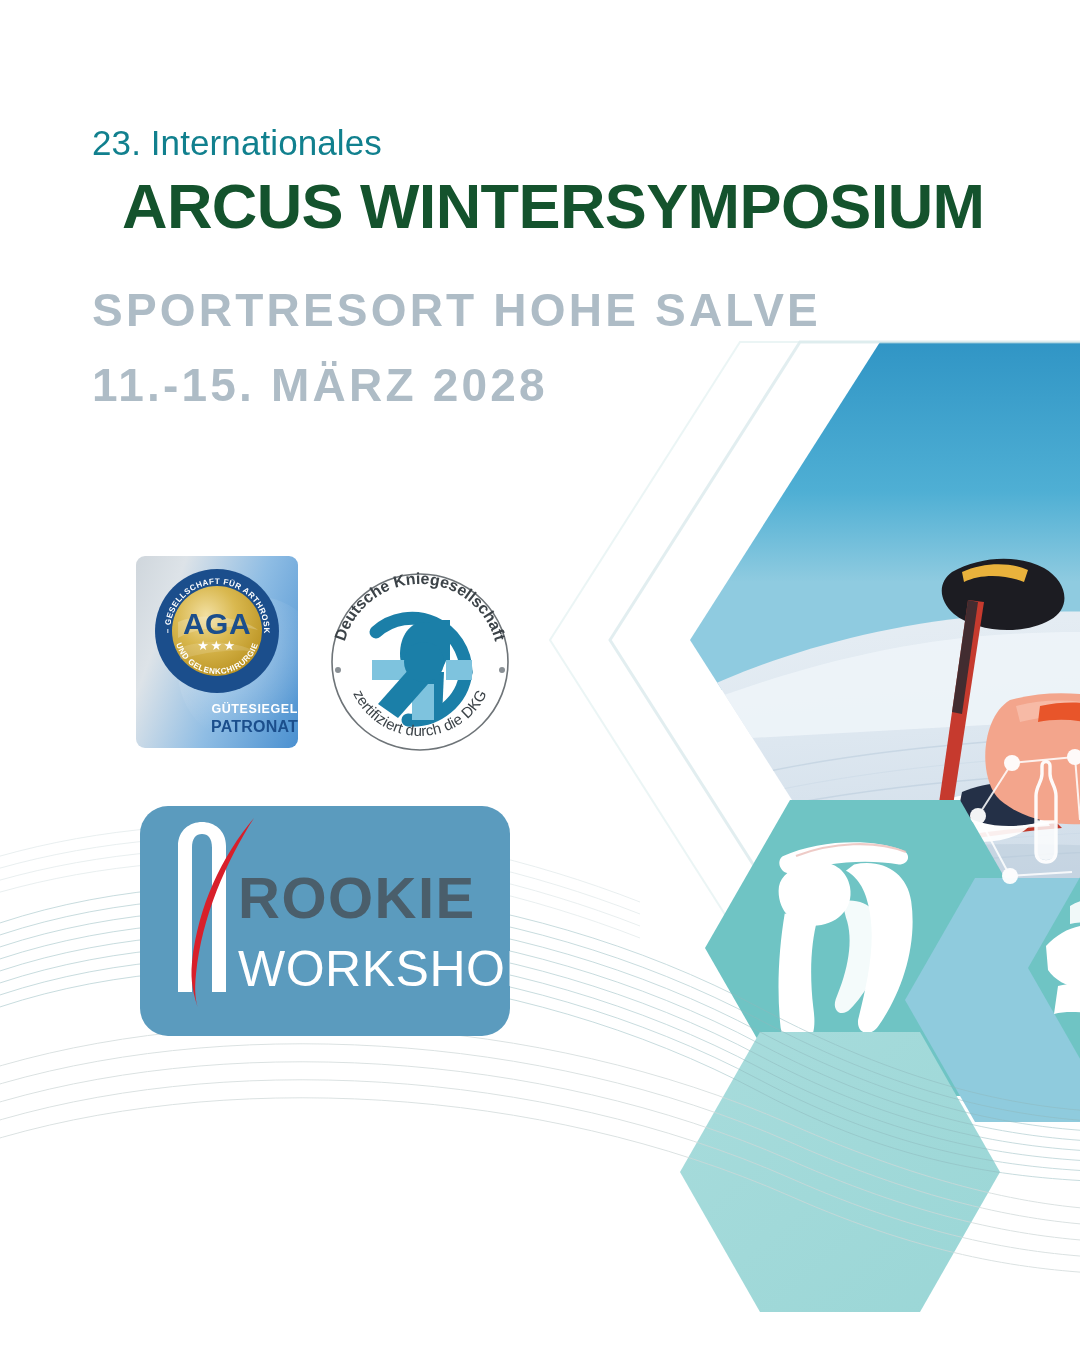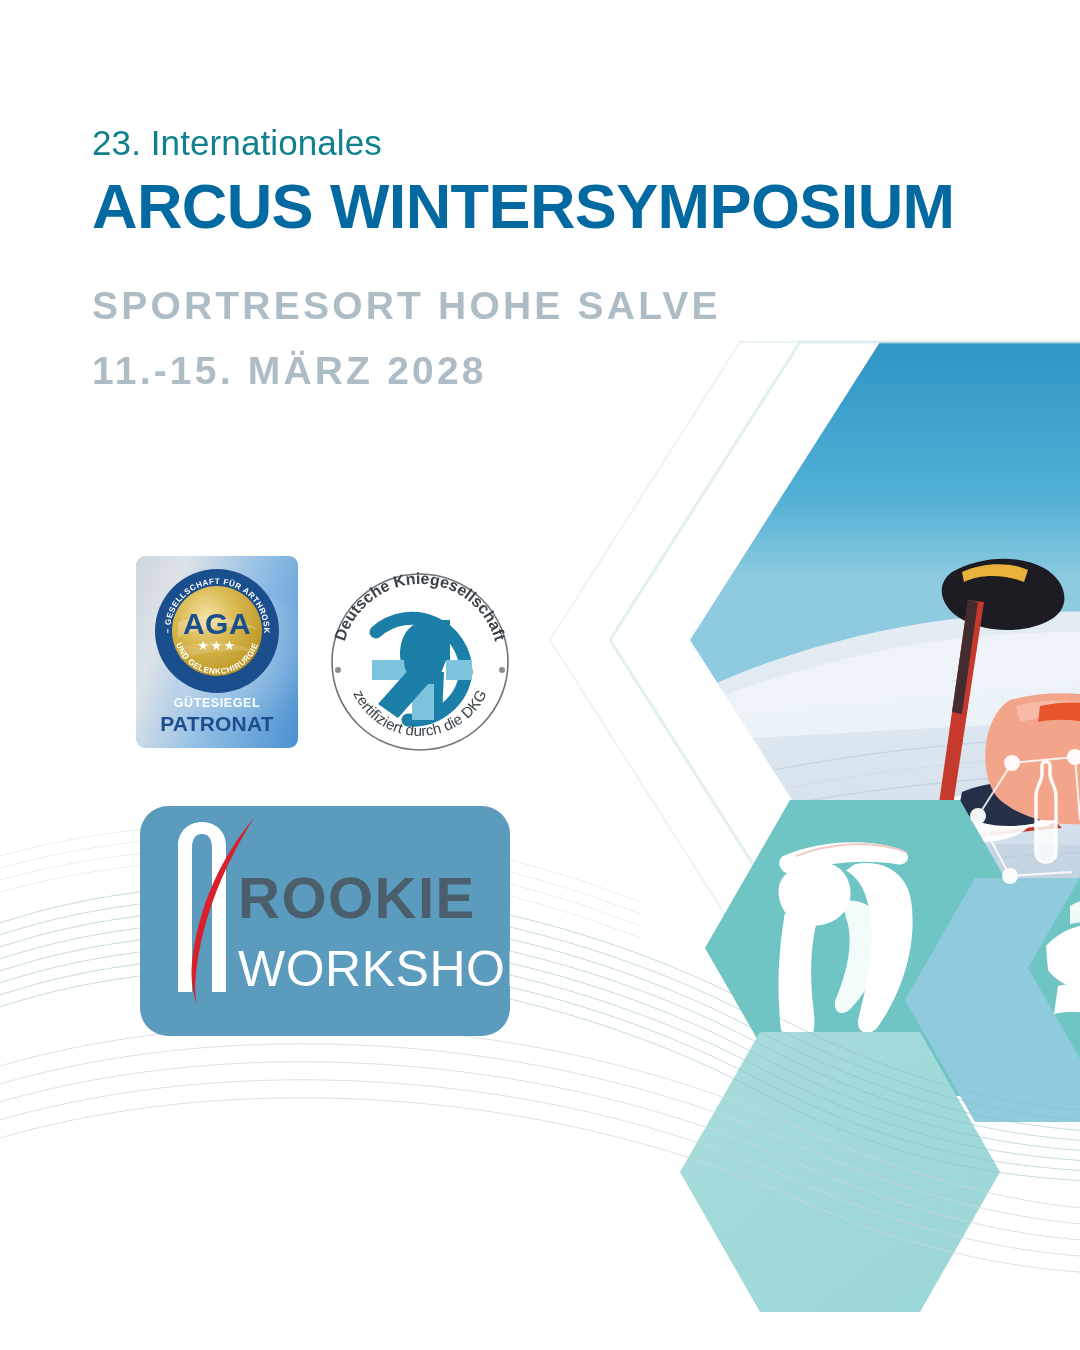--- a/index.html
+++ b/index.html
@@ -30,28 +30,29 @@
     line-height:1.08;
     color:#11808E;
     font-weight:400;
     letter-spacing:0.1px;
     white-space:nowrap;
   }
   .title{
     margin-top:12px;
     font-size:63px;
     line-height:1.02;
-    color:#0369a1;
+    color:#14532d;
     font-weight:700;
     letter-spacing:-0.6px;
     white-space:nowrap;
+    margin-left:30px;
   }
   .subline{
     margin-top:40px;
-    font-size:39px;
+    font-size:46px;
     line-height:1.42;
     color:#AEBCC6;
     font-weight:700;
     letter-spacing:3.2px;
     white-space:nowrap;
   }
   .subline .l2{display:block;margin-top:10px;}
 
   
   .badges{
@@ -75,27 +76,27 @@
     position:absolute;right:-30px;top:40px;width:150px;height:150px;
     border-radius:50%;
     background:radial-gradient(circle at 35% 35%, rgba(255,255,255,.34), rgba(255,255,255,0) 62%);
   }
   .aga-seal{
     position:absolute;
     left:50%;top:12px;transform:translateX(-50%);
     width:126px;height:126px;
   }
   .aga-text{
-    position:absolute;left:0;right:0;bottom:12px;text-align:center;margin-top:36px;
+    position:absolute;left:0;right:0;bottom:12px;text-align:right;margin-top:36px;
   }
   .aga-text .g{
     font-size:12.5px;font-weight:700;color:#ffffff;letter-spacing:0.6px;line-height:1.1;
   }
   .aga-text .p{
-    font-size:21px;font-weight:700;color:#1B4E8C;letter-spacing:0.2px;line-height:1.15;margin-top:1px;
+    font-size:16px;font-weight:700;color:#1B4E8C;letter-spacing:0.2px;line-height:1.15;margin-top:1px;
   }
   .dkg-seal{width:200px;height:200px;margin-top:6px;}
 
   
   .rookie{
     position:absolute;
     left:140px;
     top:806px;
     width:370px;
     height:230px;

